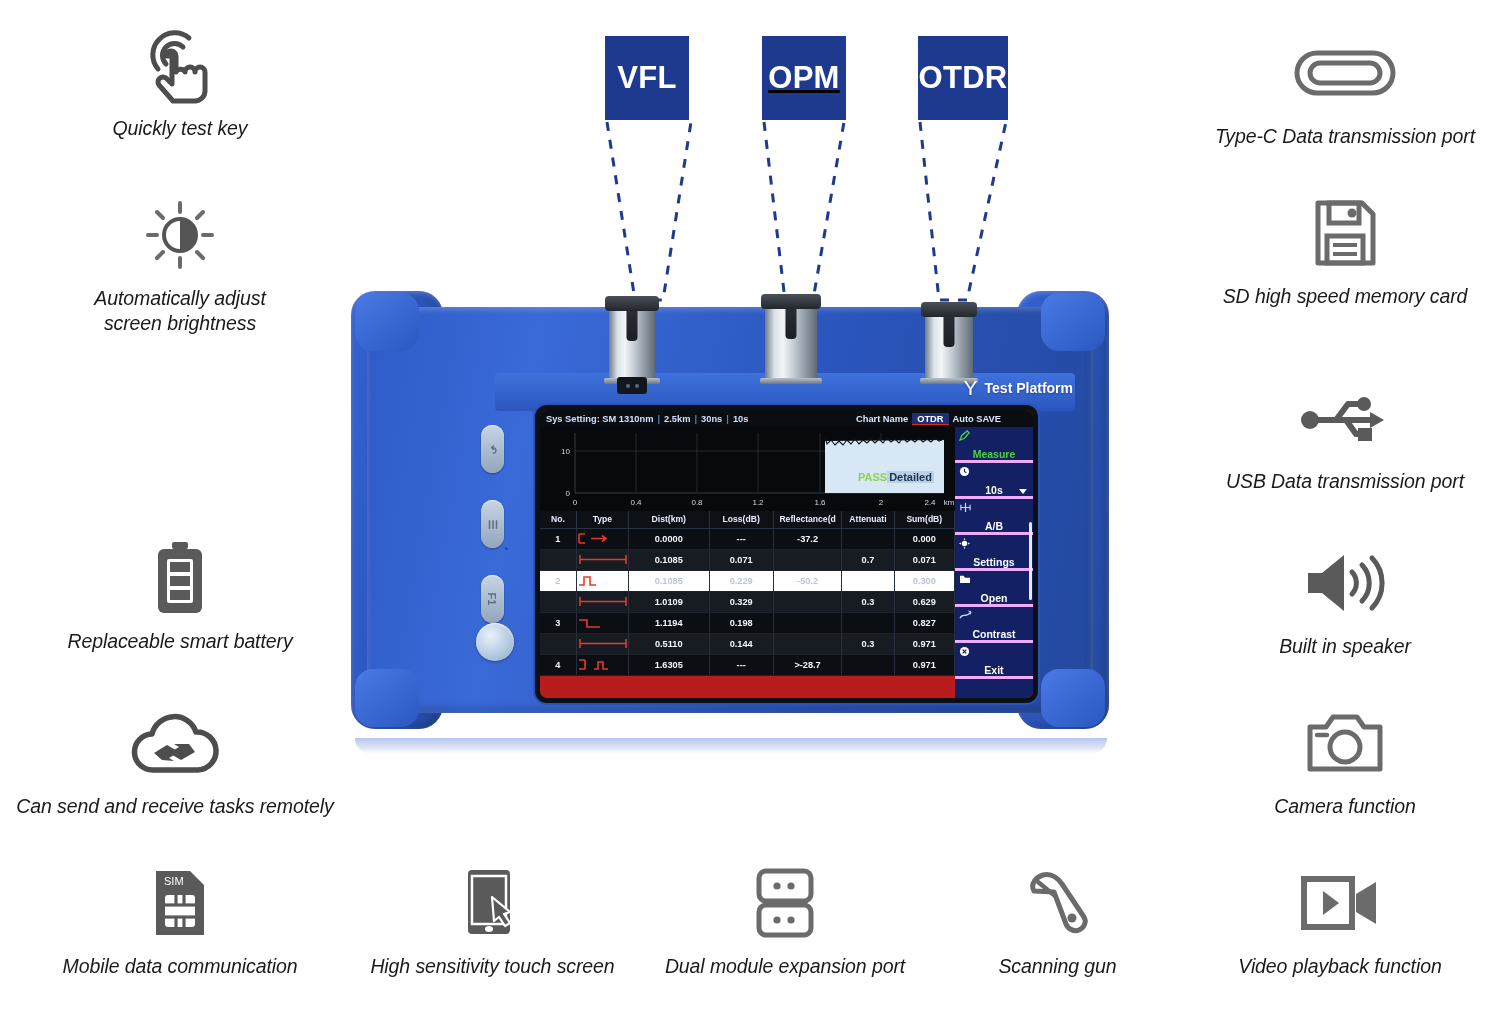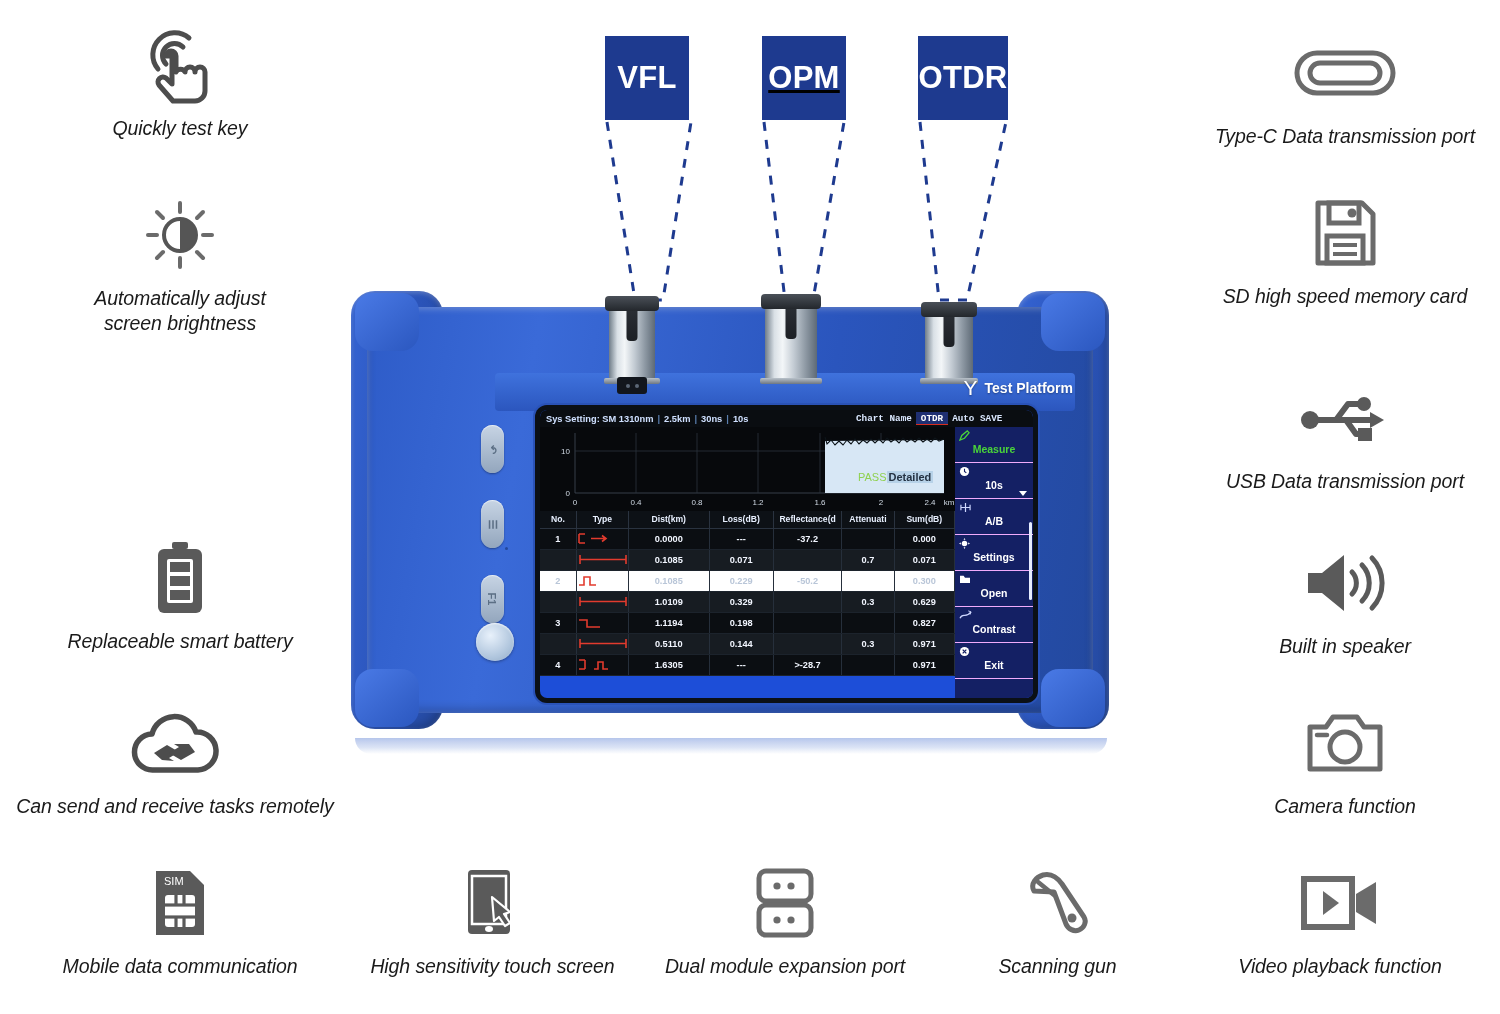--- a/index.html
+++ b/index.html
@@ -65,21 +65,21 @@
 
   .bump {
     position: absolute; width: 64px; height: 58px;
     background: linear-gradient(140deg,#4a7ae6,#2b57bf);
     border-radius: 18px;
   }
 
   
   .screen {
     position: absolute; left: 195px; top: 125px; width: 493px; height: 288px;
-    background: #1d4ed8;
+    background: #b91c1c;
     border-radius: 7px;
     overflow: hidden;
     box-shadow: 0 0 0 5px #0b1016, 0 0 0 7px #2a53b8;
     font-family: "Liberation Sans", sans-serif;
   }
   .scr-main { position: absolute; left: 0; top: 0; right: 78px; bottom: 0; }
 
   .statusbar {
     height: 17px; background: #0a0d11; color: #cfe0ff;
     font-size: 9.3px; font-weight: bold; display: flex; align-items: center;
@@ -89,21 +89,21 @@
 
   .topright {
     position: absolute; right: 0; top: 0; height: 17px; width: 78px;
     background: #0a0d11;
   }
 
   .chartname-wrap {
     position: absolute; left: 316px; top: 0; height: 17px;
     display: flex; align-items: center; gap: 4px;
     font-size: 9.3px; font-weight: bold; color: #dbe8ff;
-    white-space: nowrap; z-index: 6; font-family: Liberation Mono, monospace;
+    white-space: nowrap; z-index: 6;
   }
   .chartname-field {
     background: #1f2f72; padding: 1px 5px 0 5px;
     border-bottom: 1.5px solid #d92d20; color: #ffffff;
   }
 
   
   .graph { position: absolute; left: 0; top: 17px; width: 100%; height: 84px; }
 
   
@@ -123,23 +123,23 @@
   .tbl td.sym { font-size: 0; }
   .colno { width: 9%; } .coltype { width: 13%; } .coldist { width: 20%; }
   .colloss { width: 16%; } .colref { width: 17%; } .colatt { width: 13%; } .colsum { width: 15%; }
 
   
   .menu {
     position: absolute; right: 0; top: 17px; width: 78px; bottom: 0;
     background: #142064;
   }
   .menu .mi {
-    height: 36px; border-bottom: 1px solid #f0abfc;
+    height: 36px; border-bottom: 3px solid #f0abfc;
     position: relative; display: flex; align-items: flex-end;
-    justify-content: center; padding-bottom: 7px;
+    justify-content: center; padding-bottom: 0;
   }
   .menu .mi .mlab { font-size: 10.5px; font-weight: bold; color: #ffffff; }
   .menu .mi.active .mlab { color: #4ad43a; }
   .menu .mi .mico { position: absolute; left: 4px; top: 3px; }
   .menu .caret {
     position: absolute; right: 6px; bottom: 2px;
     width: 0; height: 0; border-left: 4px solid transparent;
     border-right: 4px solid transparent; border-top: 5px solid #ffffff;
   }
   .scrollbar {
@@ -343,21 +343,21 @@
               <text x="157" y="78">0.8</text>
               <text x="218" y="78">1.2</text>
               <text x="280" y="78">1.6</text>
               <text x="341" y="78">2</text>
               <text x="390" y="78">2.4</text>
               <text x="409" y="78">km</text>
             </g>
           </svg>
 
           <div style="position:absolute; left:318px; top:44px; display:flex; align-items:center;">
-            <span style="color:#8fd14f; font-size:11px; font-weight:normal;">PASS</span>
+            <span style="color:#8fd14f; font-size:11px; font-weight:bold;">PASS</span>
             <span style="color:#243243; background:#b7d2e8; font-size:11px; font-weight:bold; padding:0 2px;">Detailed</span>
           </div>
         </div>
 
         <div class="tbl">
           <table>
             <thead>
               <tr>
                 <th class="colno">No.</th>
                 <th class="coltype">Type</th>

